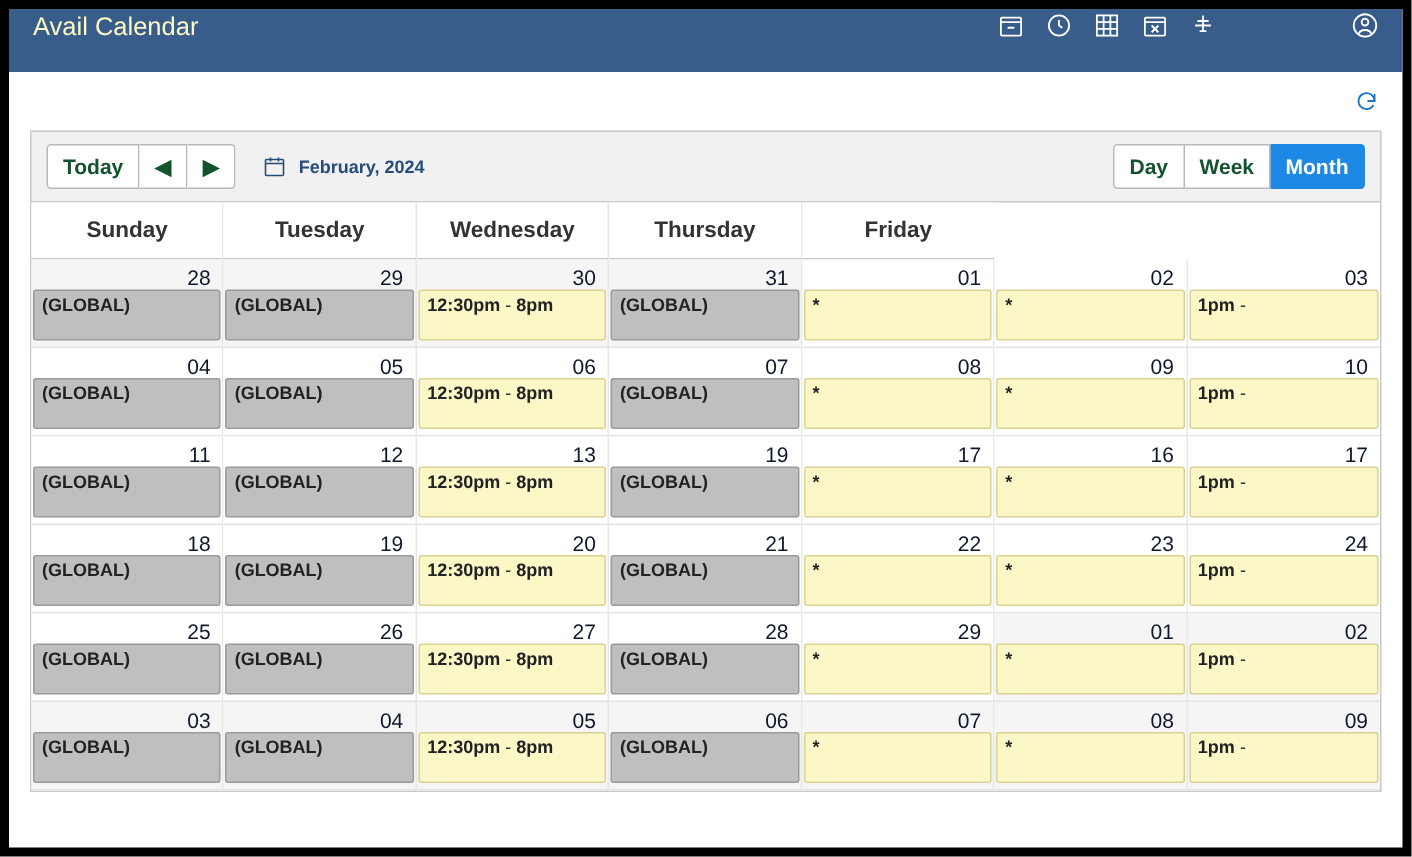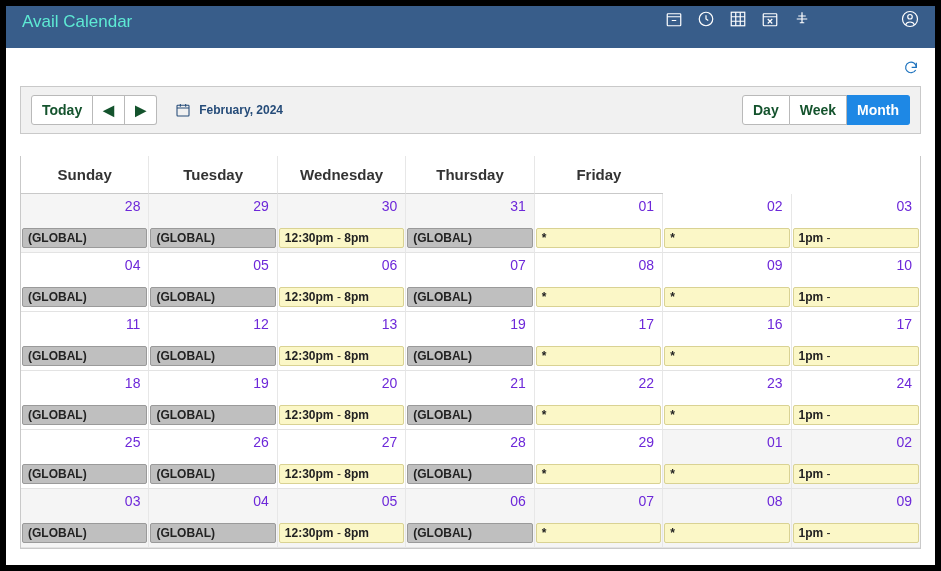--- a/index.html
+++ b/index.html
@@ -12,25 +12,25 @@
     padding: 6px;
   }
   .app {
     width: 929px;
     height: 559px;
     background: #fff;
     overflow: hidden;
   }
   .topbar {
     background: #385d8a;
-    color: #5eead4;
+    color: #fef9c3;
     display: flex;
-    align-items: flex-end;
+    align-items: flex-start;
     height: 42px;
-    padding: 16px 16px;
+    padding: 2px 16px;
   }
   .topbar-title {
     font-size: 17px;
     font-weight: 400;
     flex: 0 0 auto;
   }
   .topbar-spacer { flex: 1; }
   .topbar-icons {
     display: flex;
     gap: 14px;
@@ -85,21 +85,21 @@
     font-weight: 700;
   }
   .period svg { width:16px; height:16px; stroke:#264c79; fill:none; stroke-width:1.6; }
   .toolbar-spacer { flex: 1; }
   .view-group { display: flex; }
   .view-btn { border-left: none; font-weight: 700; }
   .view-btn.first { border-left: 1px solid #b9b9b9; border-radius: 3px 0 0 3px; }
   .view-btn.last { border-radius: 0 3px 3px 0; }
   .view-btn.active { background: #1e88e5; color: #fff; border-color:#1e88e5; }
 
-  .cal { border: 1px solid #c9c9c9; border-top: none; margin-top: 22px; }
+  .cal { border: 1px solid #c9c9c9; border-top: none; }
   .cal-head, .cal-row {
     display: grid;
     grid-template-columns: repeat(7, 1fr);
   }
   .cal-head div {
     text-align: center;
     font-weight: 700;
     font-size: 15px;
     color: #333;
     padding: 10px 0;
@@ -114,27 +114,27 @@
     border-right: 1px solid #e7e7e7;
     border-bottom: 1px solid #e3e3e3;
     background: #fff;
   }
   .cell:last-child { border-right: none; }
   .cell.out { background: #f5f5f5; }
   .daynum {
     position: absolute;
     top: 4px; right: 8px;
     font-size: 14px;
-    color: #6d28d9;
+    color: #0f172a;
     font-weight: 400;
   }
   .evt {
     position: absolute;
     left: 1px; right: 1px; bottom: 4px;
-    height: 20px;
+    height: 34px;
     line-height: 18px;
     font-size: 12px;
     font-weight: 700;
     color: #222;
     padding: 0 5px;
     border: 1px solid #b7b7b7;
     border-radius: 2px;
     white-space: nowrap;
     overflow: hidden;
   }

